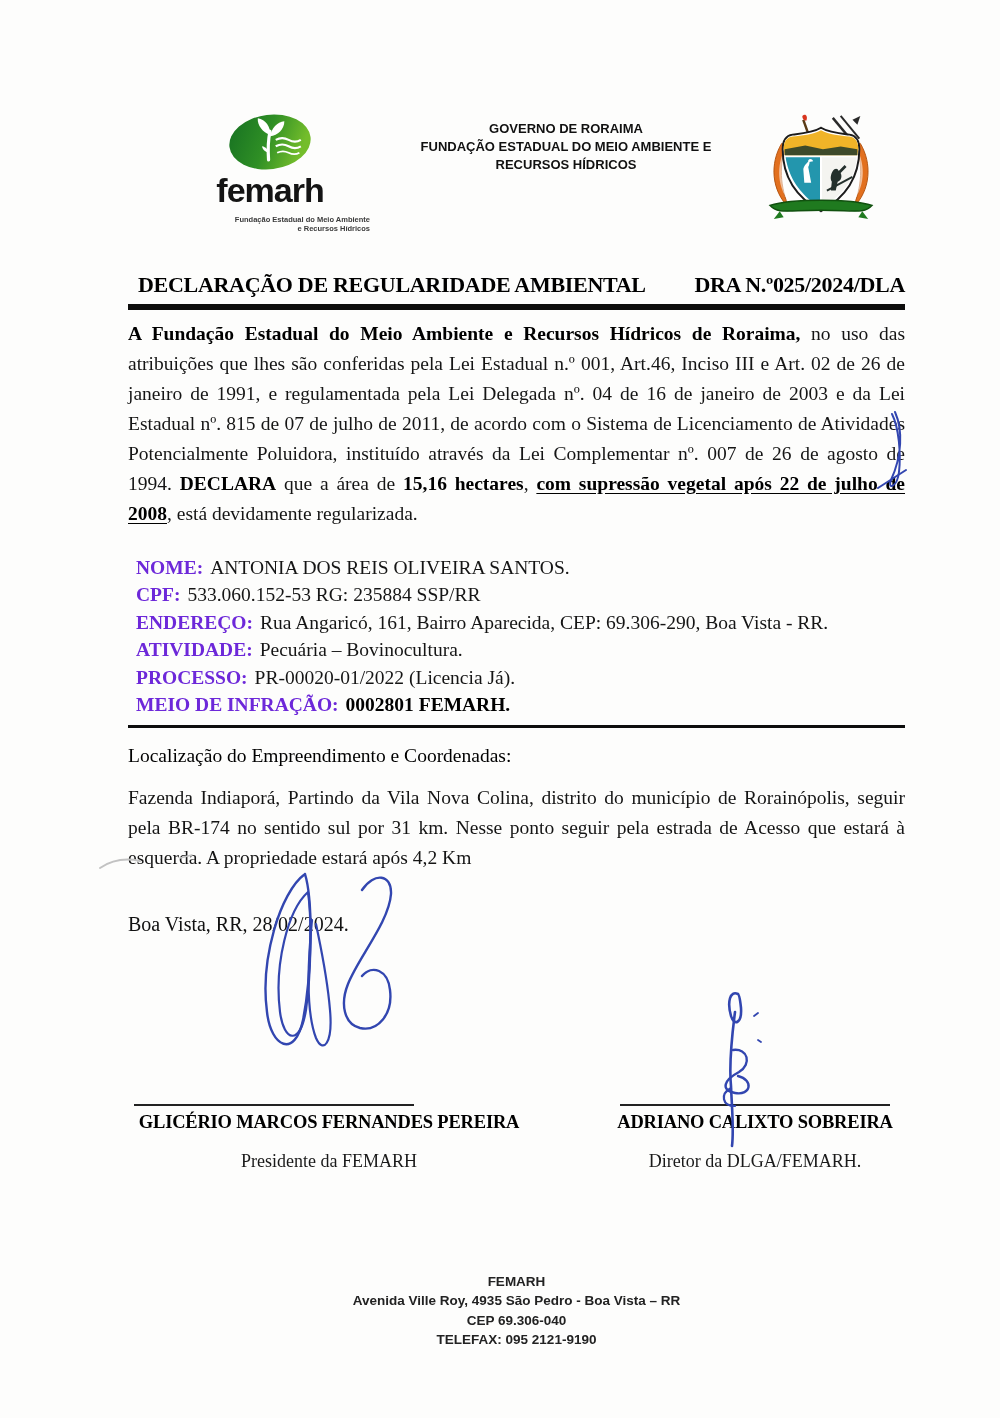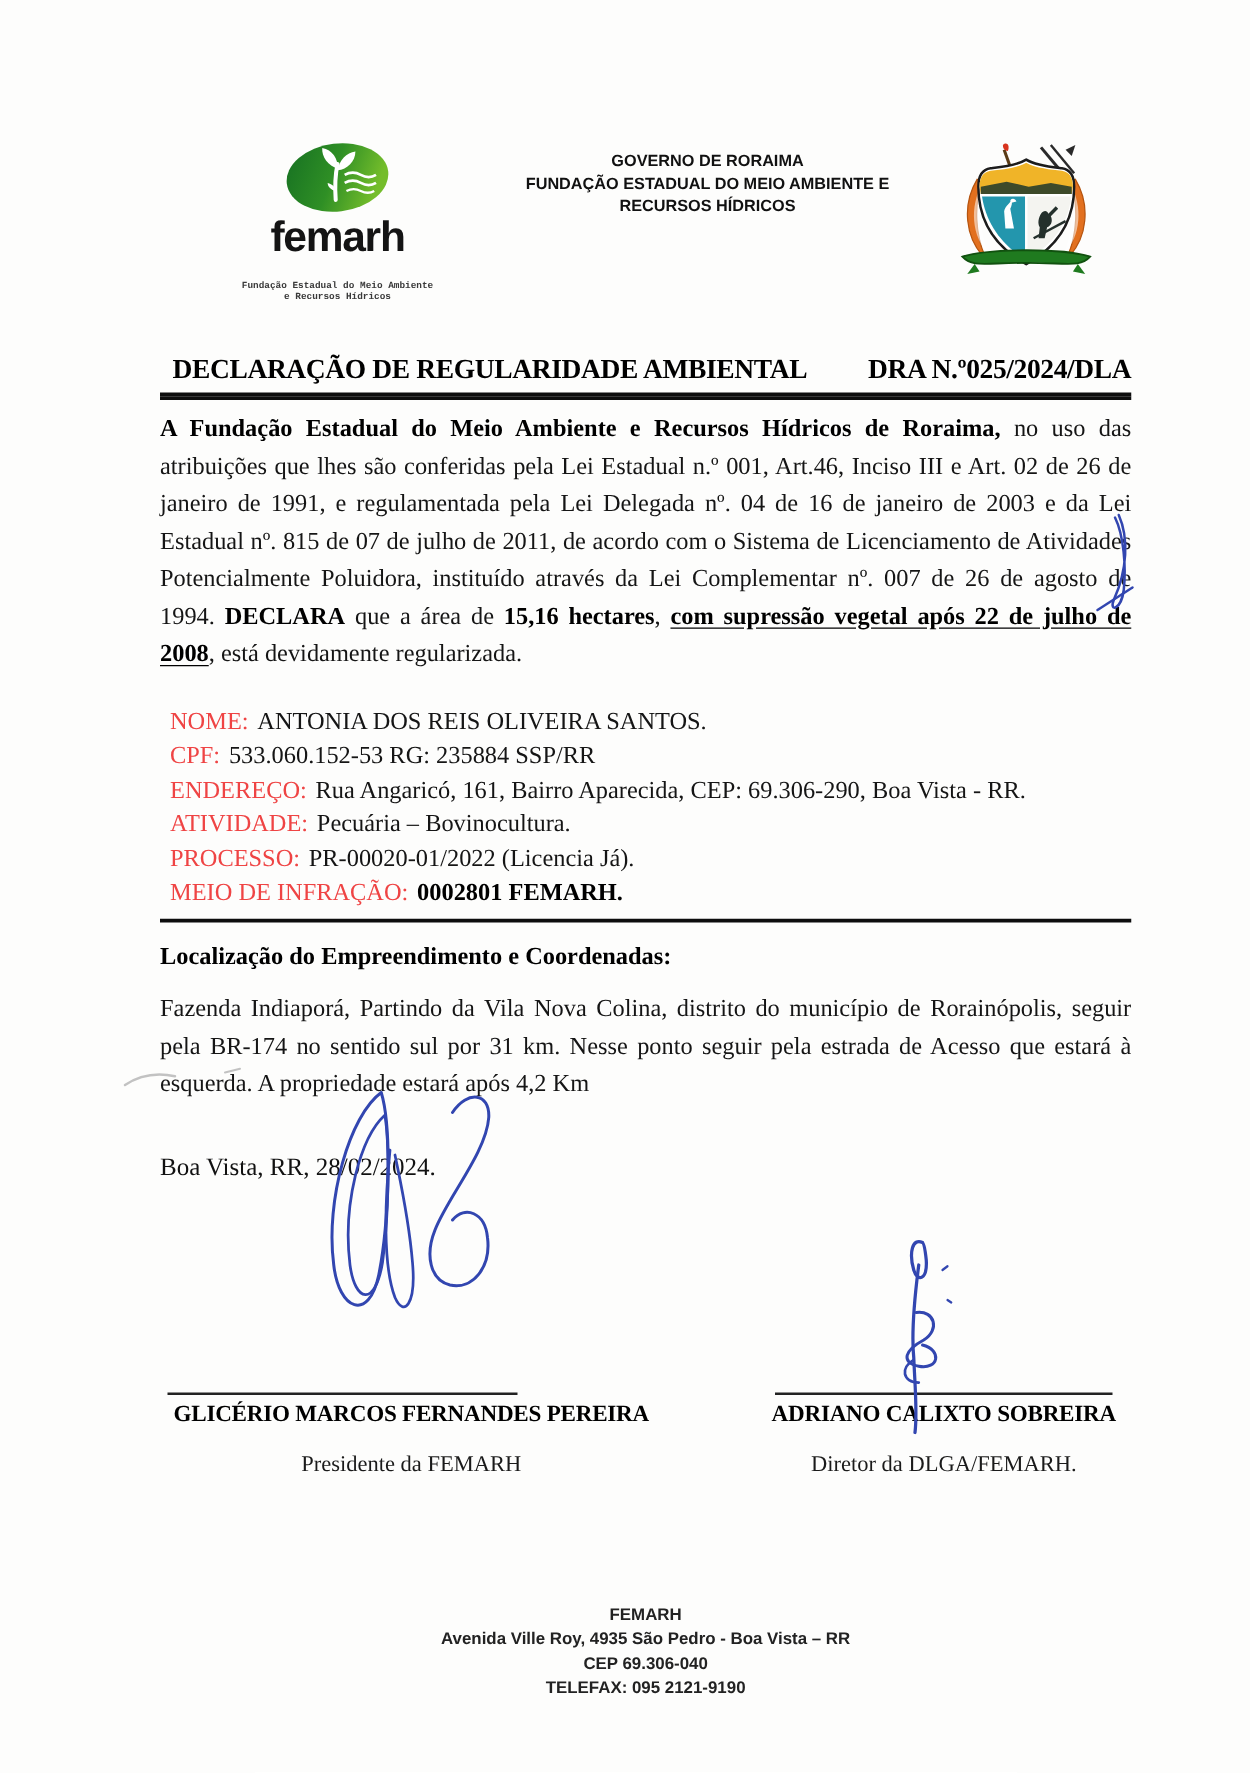--- a/index.html
+++ b/index.html
@@ -28,26 +28,27 @@
   .logo-word {
     font-family: "Liberation Sans", sans-serif;
     font-weight: bold;
     font-size: 34px;
     letter-spacing: -1px;
     color: #141414;
     line-height: 1.0;
     margin-top: 1px;
   }
   .logo-caption {
-    font-family: Liberation Mono, monospace;
+    font-family: Liberation Sans, sans-serif;
     font-size: 7.5px;
     font-weight: bold;
     color: #3a3a3a;
     line-height: 1.25;
-    margin-top: 18px;
+    margin-top: 8px;
+    text-align: right;
   }
   .org-title {
     flex: 1;
     text-align: center;
     font-family: "Liberation Sans", sans-serif;
     font-weight: bold;
     font-size: 13px;
     line-height: 1.4;
     color: #111;
     padding-top: 8px;
@@ -79,27 +80,27 @@
     font-size: 19.5px;
     line-height: 30px;
     text-align: justify;
     color: #151515;
   }
   .b { font-weight: bold; color: #000; }
   .bu { font-weight: bold; color: #000; text-decoration: underline; text-underline-offset: 3px; }
 
   
   .fields { margin-top: 25px; padding-left: 8px; font-size: 19.5px; line-height: 27.5px; }
-  .field-label { font-weight: normal; color: #ef4444; margin-right: 7px; margin-top: 30px; }
+  .field-label { font-weight: bold; color: #6d28d9; margin-right: 7px; margin-top: 30px; }
   .field-value { color: #151515; }
   .field-value.vb { font-weight: bold; color: #000; margin-top: 20px; }
   .single-rule { margin-top: 6px; border-top: 3.5px solid #0d0d0d; }
 
   
-  .loc-heading { margin-top: 17px; font-weight: bold; font-size: 19.5px; color: #000; }
+  .loc-heading { margin-top: 17px; font-weight: normal; font-size: 19.5px; color: #000; }
   .loc-text { margin-top: 16px; font-size: 19.5px; line-height: 30px; text-align: justify; color: #151515; }
 
   
   .dateline { margin-top: 40px; font-size: 20px; color: #111; }
   .sig-row {
     display: flex;
     justify-content: space-between;
     margin-top: 168px;
   }
   .sig-block { text-align: center; }

